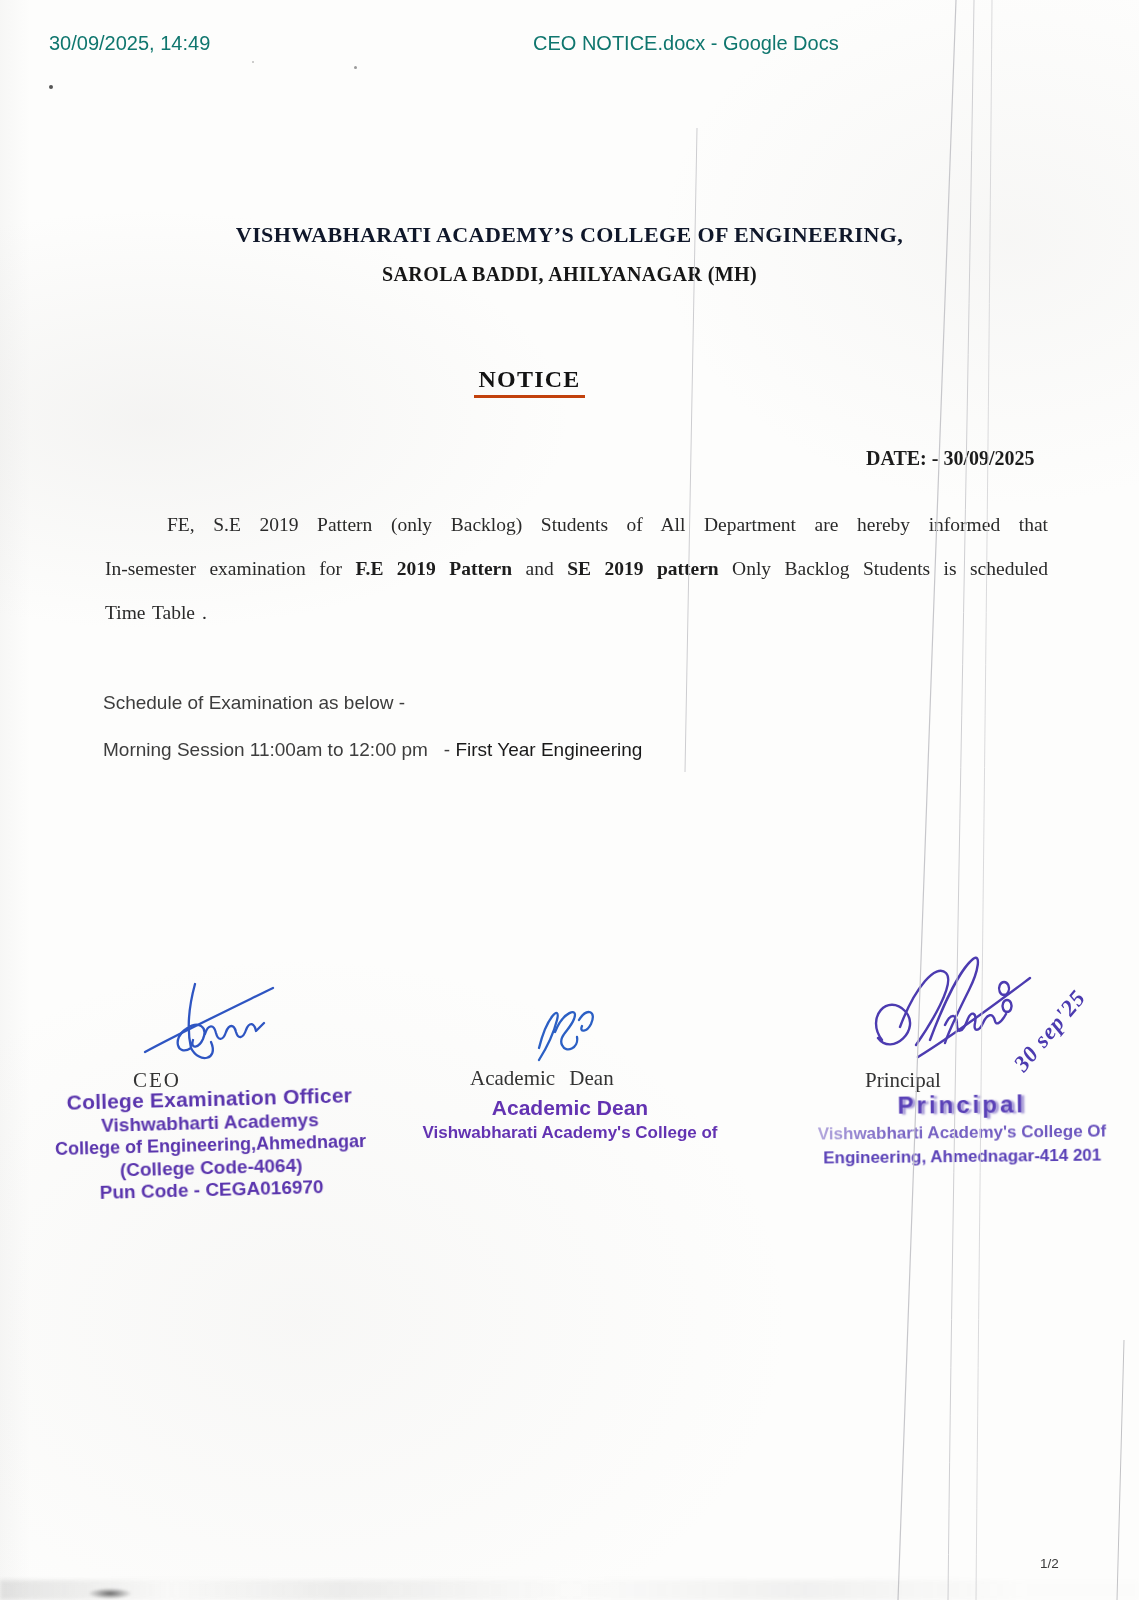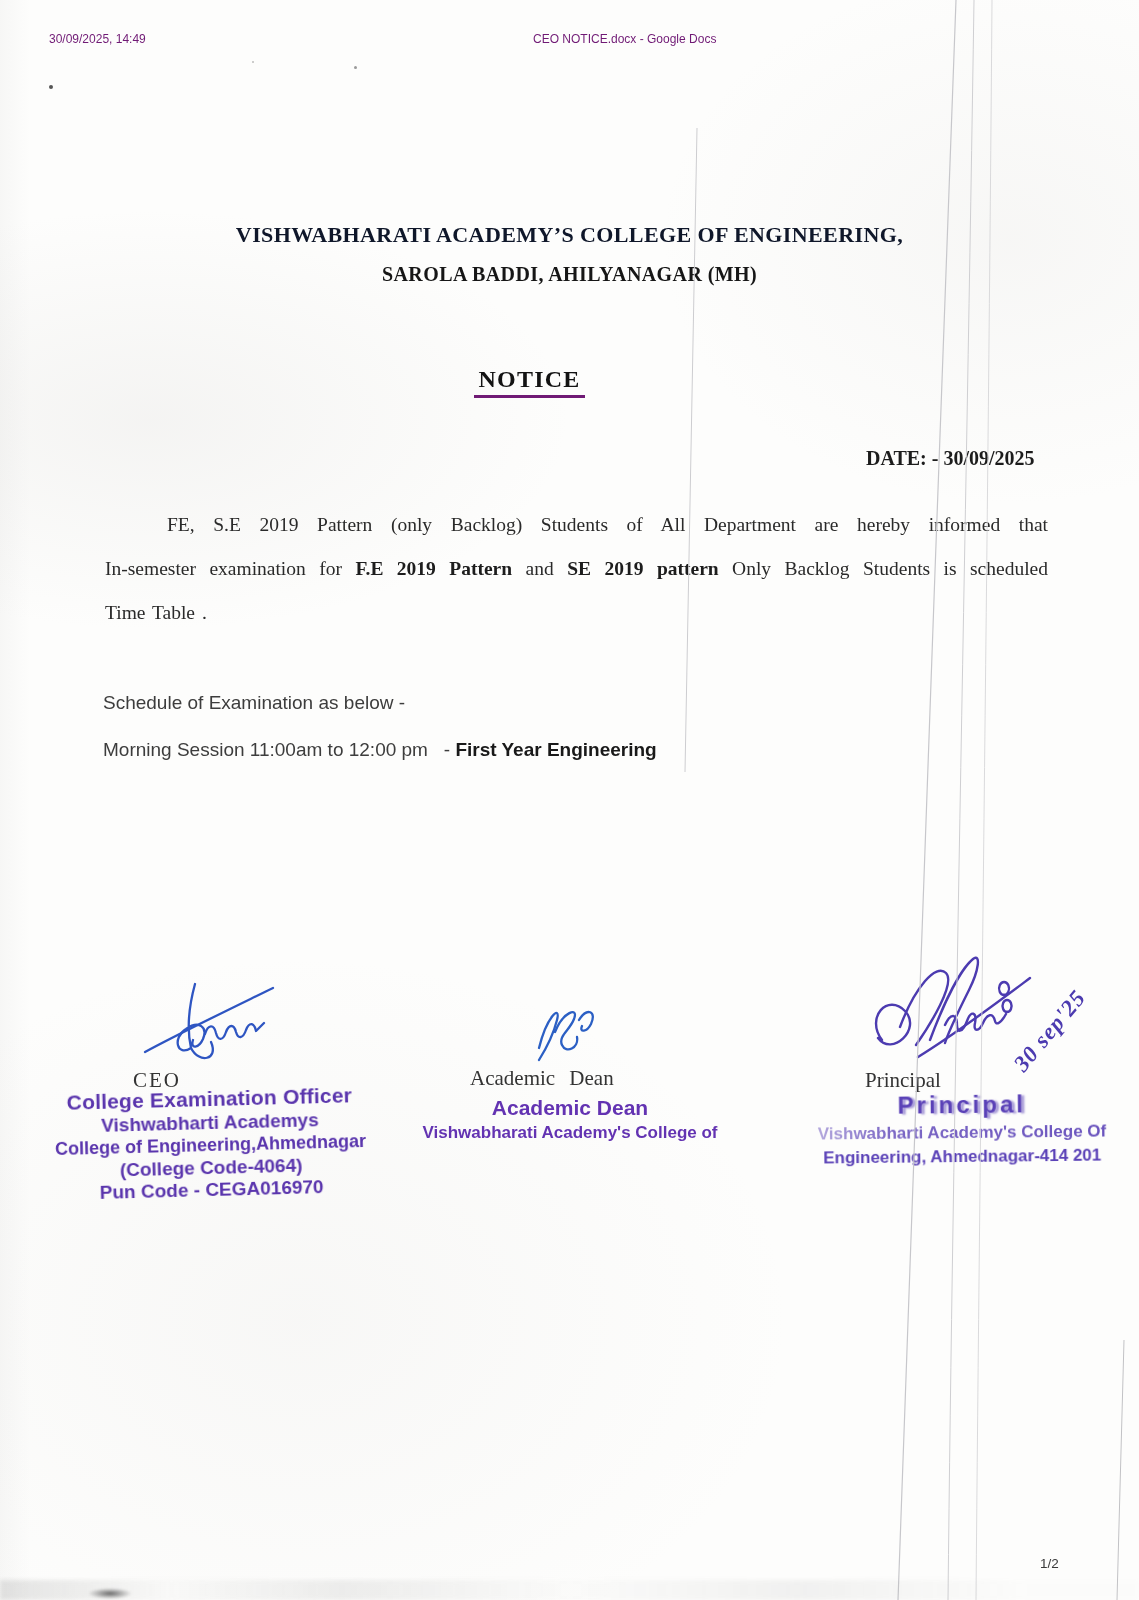--- a/index.html
+++ b/index.html
@@ -15,37 +15,37 @@
   
   .mottle{
     position:absolute;inset:0;pointer-events:none;
     background:
       radial-gradient(600px 300px at 150px 420px, rgba(205,203,200,.18), transparent 70%),
       radial-gradient(500px 380px at 1010px 240px, rgba(210,208,205,.14), transparent 70%),
       radial-gradient(700px 520px at 300px 1320px, rgba(208,206,203,.12), transparent 70%),
       linear-gradient(to right, rgba(190,190,190,.10), transparent 30px);
   }
 
-  .print-hdr{font-size:12px;color:#701a75;}
+  .print-hdr{font-size:20px;color:#0f766e;}
   .college1{top:222px;left:0;width:100%;text-align:center;font-size:22px;font-weight:700;letter-spacing:.4px;color:#0f172a;}
   .college2{top:263px;left:0;width:100%;text-align:center;font-size:20px;font-weight:700;letter-spacing:.4px;color:#161616;}
   .notice-wrap{top:366px;left:0;width:100%;text-align:center;}
   .notice-head{display:inline-block;position:relative;left:-40px;font-size:24px;font-weight:700;
-    letter-spacing:1.2px;color:#131313;border-bottom:3px solid #701a75;padding:0 5px 2px;}
+    letter-spacing:1.2px;color:#131313;border-bottom:3px solid #c2410c;padding:0 5px 2px;}
   .date-line{top:447px;left:866px;font-size:20px;font-weight:700;color:#1c1c1c;}
 
   .para{top:503px;left:105px;width:943px;font-size:19.5px;color:#2a2a2a;word-spacing:2px;}
   .para-line{height:44px;line-height:44px;text-align:justify;}
   .para-line.jlast{text-align-last:justify;}
   .para-line.first{text-indent:62px;}
   .b{font-weight:700;color:#1d1d1d;}
   sup{font-size:62%;vertical-align:super;line-height:0;}
 
   .sched{font-size:19px;color:#3d3d3d;white-space:pre;}
-  .sched .bold{font-weight:700;color:#191919;}
+  .sched .bold{font-weight:400;color:#191919;}
 
   .sig-label{font-size:21px;color:#333;}
   .stamp{font-weight:700;text-align:center;}
   .stampL{color:#5a35ad;transform:rotate(-1.5deg);filter:blur(.25px);}
   .stampL .l1{font-size:21px;line-height:24px;letter-spacing:.2px;}
   .stampL .l2{font-size:19px;line-height:23px;}
   .stampL .l3{font-size:18px;line-height:23px;}
   .stampL .l4{font-size:19px;line-height:22px;}
   .stampL .l5{font-size:19px;line-height:21px;}
   .stampM{color:#6333b2;filter:blur(.3px);}

